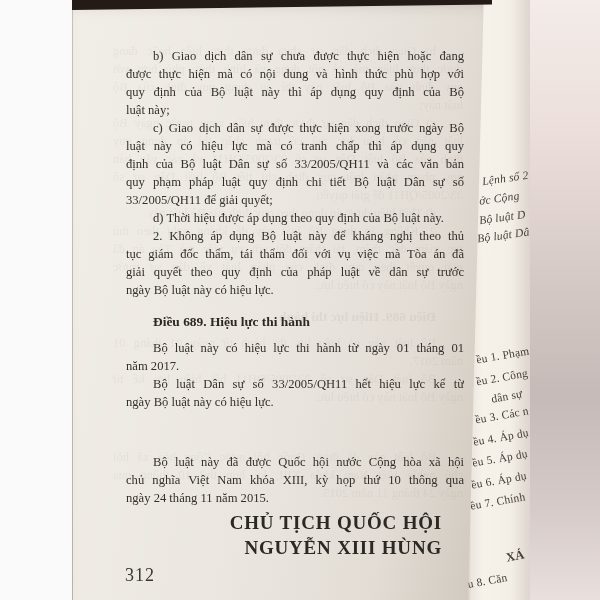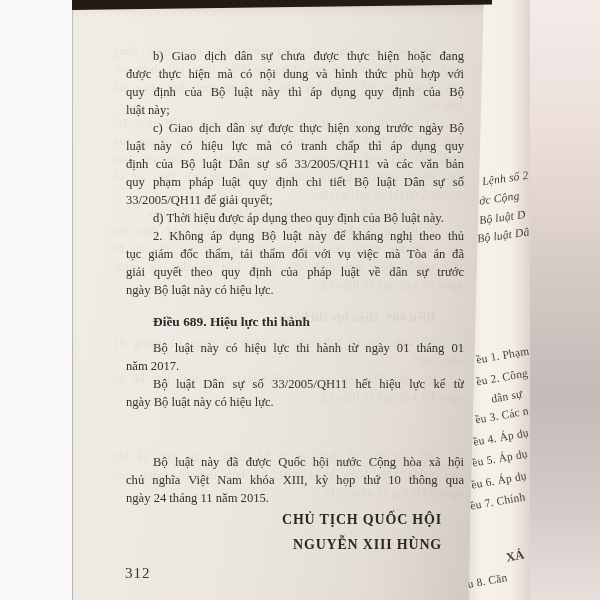--- a/index.html
+++ b/index.html
@@ -44,25 +44,25 @@
   .ln.ind { text-indent:27px; }
   .ln.head { font-weight:bold; font-size:13.4px; color:#2c2925;
              margin-top:14px; margin-bottom:8px; }
   .ln.it { }
   .ln.sep { margin-top:42px; position:relative; }
   .ln.sep::before { content:""; position:absolute; left:67px; top:-21px;
     width:191px; height:2px; background:#45413c; }
 
   .sig { position:absolute; left:53px; width:338px; text-align:right;
     padding-right:22px; font-weight:bold; color:#2c2925; letter-spacing:.8px;
-    font-size:14px; z-index:3; }
+    font-size:19px; z-index:3; }
   .sig-title { top:512px; }
   .sig-name  { top:537px; }
 
-  .page-num { position:absolute; left:52px; top:565px; font-size:15px;
+  .page-num { position:absolute; left:52px; top:565px; font-size:18px;
     color:#3a3733; letter-spacing:1px; z-index:3; }
 
   
   .ghost { position:absolute; left:40px; top:42px; width:350px;
     transform:scaleX(-1); opacity:.055; color:#4e463c; font-size:12.6px;
     line-height:18px; z-index:1; filter:blur(.3px); }
   .ghost .ln.sep::before { display:none; }
 </style>
 </head>
 <body>

